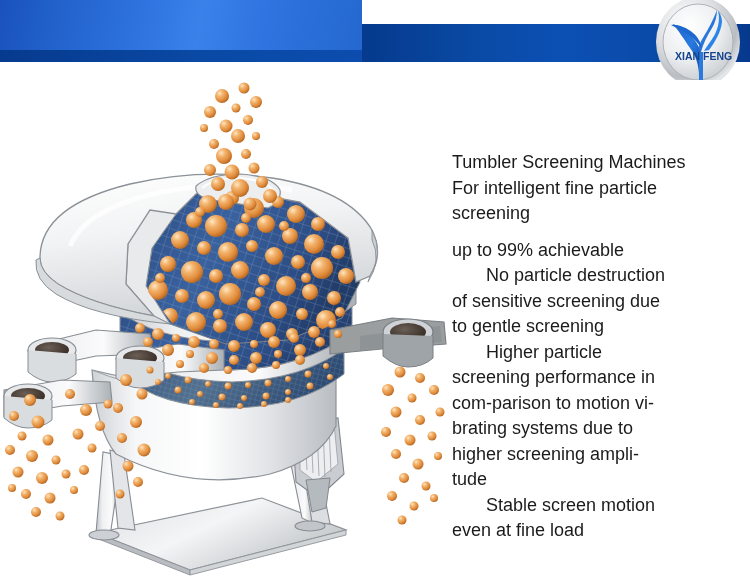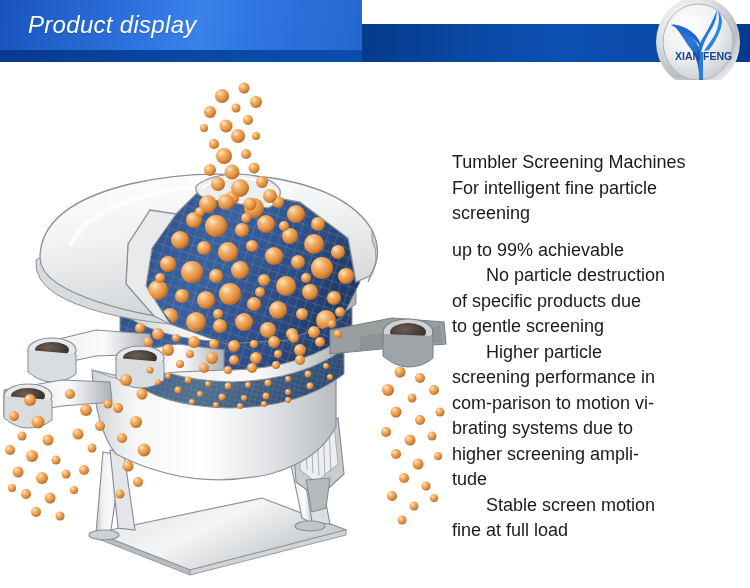--- a/index.html
+++ b/index.html
@@ -79,21 +79,20 @@
         </defs>
 
         <path d="M362,24 L750,24 L750,62 L362,62 Z" fill="url(#gDark)"></path>
 
         <path d="M0,48 L362,24 L362,62 L0,62 Z" fill="url(#gDarkL)"></path>
       </svg>
     </div>
 
     <div class="banner-light"></div>
 
-    <div class="banner-title">Product display</div>
 
     <div class="logo">
       <svg width="86" height="92" viewBox="0 0 86 92" xmlns="http://www.w3.org/2000/svg">
         <defs>
           <radialGradient id="ringG" cx="0.35" cy="0.28" r="0.85">
             <stop offset="0" stop-color="#ffffff"></stop>
             <stop offset="0.45" stop-color="#dcdee1"></stop>
             <stop offset="0.72" stop-color="#b9bdc2"></stop>
             <stop offset="0.88" stop-color="#e6e8ea"></stop>
             <stop offset="1" stop-color="#9fa4aa"></stop>
@@ -494,25 +493,25 @@
     </svg>
   </div>
 
   <div class="copy">
     <p>Tumbler Screening Machines</p>
     <p>For intelligent fine particle</p>
     <p>screening</p>
     <div class="gap"></div>
     <p>up to 99% achievable</p>
     <p class="indent">No particle destruction</p>
-    <p>of specific products due</p>
+    <p>of sensitive screening due</p>
     <p>to gentle screening</p>
     <p class="indent">Higher particle</p>
     <p>screening performance in</p>
     <p>com-parison to motion vi-</p>
     <p>brating systems due to</p>
     <p>higher screening ampli-</p>
     <p>tude</p>
     <p class="indent">Stable screen motion</p>
-    <p>fine at full load</p>
+    <p>even at fine load</p>
   </div>
 
 </div>
 
 </body></html>

